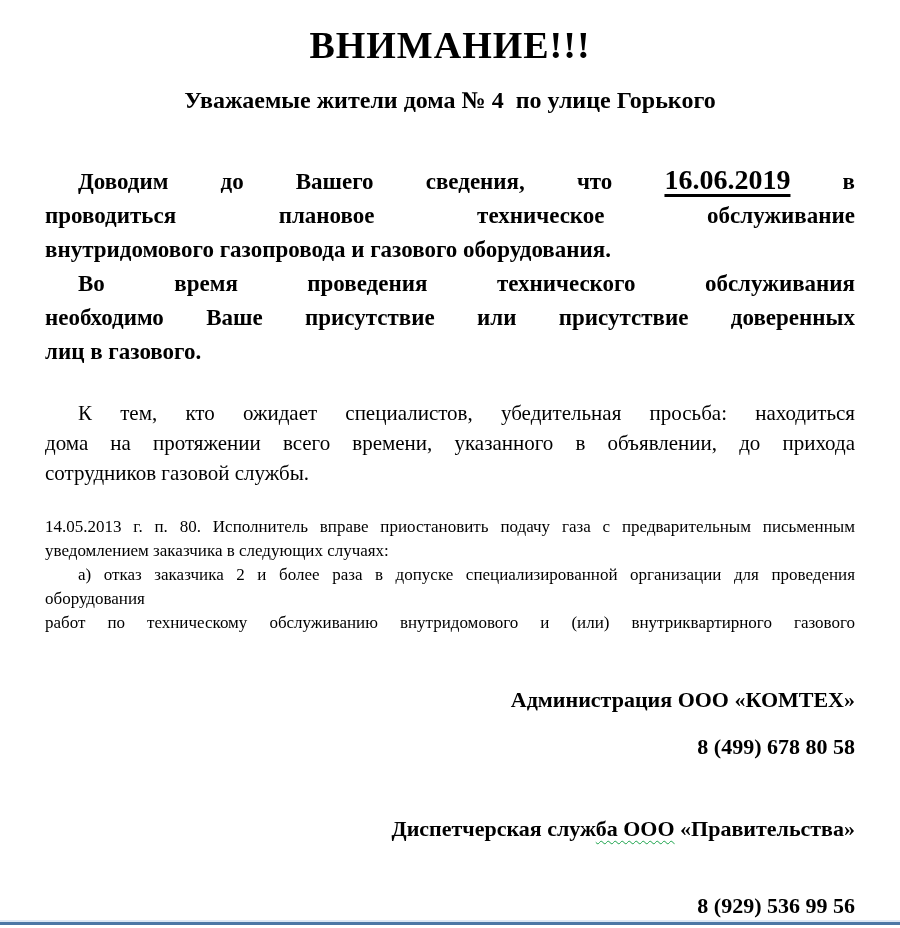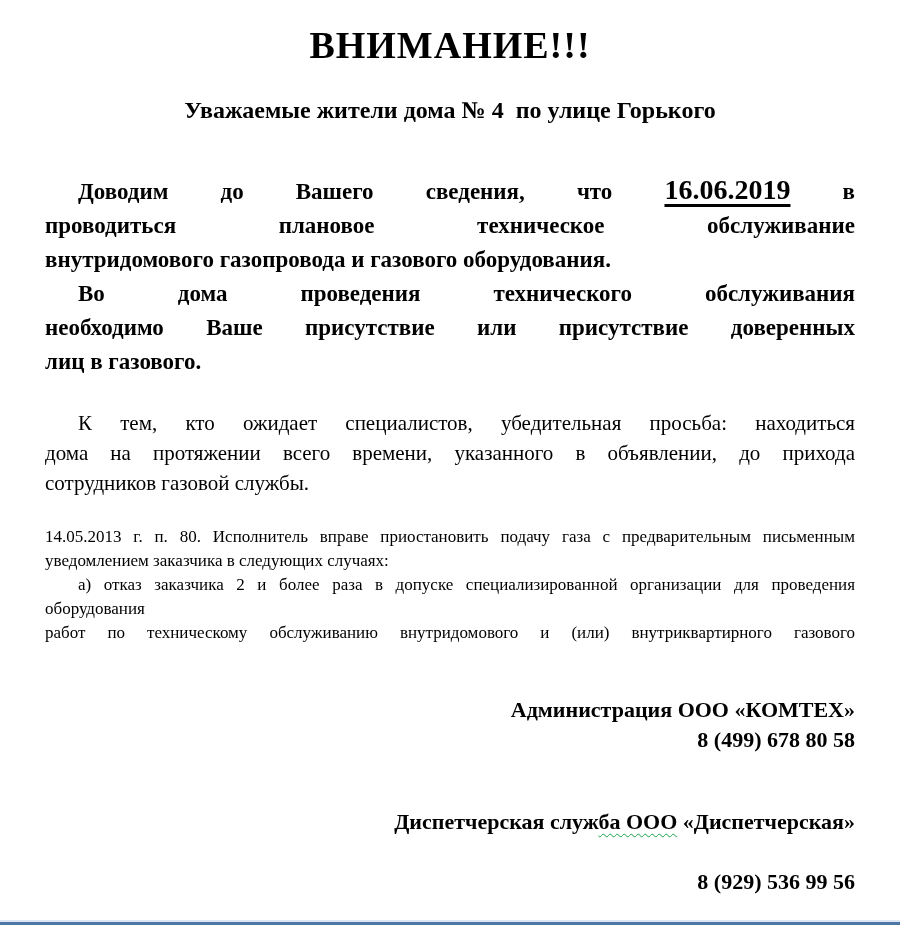--- a/index.html
+++ b/index.html
@@ -28,21 +28,21 @@
     font-weight: bold;
     font-size: 38px;
     line-height: 46px;
     letter-spacing: 1px;
   }
   .subtitle {
     text-align: center;
     font-weight: bold;
     font-size: 24px;
     line-height: 30px;
-    margin-top: 27px;
+    margin-top: 17px;
     white-space: pre-wrap;
   }
   .paragraphs { margin-top: 48px; }
   .para .line {
     text-align: justify;
     text-align-last: justify;
     white-space: pre-wrap;
   }
   .para .line.last { text-align-last: left; }
   .para .line.indent { text-indent: 33px; }
@@ -59,21 +59,21 @@
     text-decoration-thickness: 2.5px;
     text-underline-offset: 5px;
     text-decoration-skip-ink: none;
   }
   .contacts {
     margin-top: 50px;
     text-align: right;
     font-weight: bold;
     font-size: 22px;
   }
-  .contacts .cline { line-height: 30px; white-space: pre-wrap; }
+  .contacts .cline { line-height: 30px; white-space: pre-wrap; margin-top: 17px; }
   .contact-block.dispatch { margin-top: 22px; }
   .wavy {
     text-decoration: underline;
     text-decoration-style: wavy;
     text-decoration-color: var(--spellcheck_green);
     text-decoration-thickness: 1px;
     text-underline-offset: 4px;
     text-decoration-skip-ink: none;
   }
   .bottom-bar {
@@ -95,21 +95,21 @@
 
   <div class="subtitle" data-name="notice-subtitle">Уважаемые жители дома № 4  по улице Горького</div>
 
   <div class="paragraphs" data-name="body-paragraphs">
       <div class="para bold" data-name="notice-intro">
         <div class="line indent" data-name="notice-intro-line"><span data-name="paragraph-text">Доводим до Вашего сведения, что </span><span data-name="highlighted-underlined-text" class="hl">16.06.2019</span><span data-name="paragraph-text"> в</span></div>
         <div class="line" data-name="notice-intro-line"><span data-name="paragraph-text">проводиться плановое техническое обслуживание</span></div>
         <div class="line last" data-name="notice-intro-line"><span data-name="paragraph-text">внутридомового газопровода и газового оборудования.</span></div>
       </div>
       <div class="para bold" data-name="presence-note">
-        <div class="line indent" data-name="presence-note-line"><span data-name="paragraph-text">Во дома проведения технического обслуживания</span></div>
+        <div class="line indent" data-name="presence-note-line"><span data-name="paragraph-text">Во время проведения технического обслуживания</span></div>
         <div class="line" data-name="presence-note-line"><span data-name="paragraph-text">необходимо Ваше присутствие или присутствие доверенных</span></div>
         <div class="line last" data-name="presence-note-line"><span data-name="paragraph-text">лиц в газового.</span></div>
       </div>
       <div class="para regular" data-name="request-note">
         <div class="line indent" data-name="request-note-line"><span data-name="paragraph-text">К тем, кто ожидает специалистов, убедительная просьба: находиться</span></div>
         <div class="line" data-name="request-note-line"><span data-name="paragraph-text">дома на протяжении всего времени, указанного в объявлении, до прихода</span></div>
         <div class="line last" data-name="request-note-line"><span data-name="paragraph-text">сотрудников газовой службы.</span></div>
       </div>
       <div class="para small" data-name="legal-note">
         <div class="line" data-name="legal-note-line"><span data-name="paragraph-text">14.05.2013 г. п. 80. Исполнитель вправе приостановить подачу газа с предварительным письменным</span></div>
@@ -122,21 +122,21 @@
       </div>
     </div>
 
   <div class="contacts" data-name="contacts-section">
     <div class="contact-block admin" data-name="admin-contact-block">
       <div class="cline" data-name="admin-org-name">Администрация ООО «КОМТЕХ»</div>
       <div class="cline" data-name="admin-phone">8 (499) 678 80 58</div>
     </div>
     <div class="contact-block dispatch" data-name="dispatch-contact-block">
       <div class="cline" data-name="dispatch-org-name">
-        <span data-name="dispatch-org-text">Диспетчерская служ</span><span class="wavy" data-name="dispatch-org-spellcheck-text">ба ООО</span><span data-name="dispatch-org-text-suffix"> «Диспетчерская»</span>
+        <span data-name="dispatch-org-text">Диспетчерская служ</span><span class="wavy" data-name="dispatch-org-spellcheck-text">ба ООО</span><span data-name="dispatch-org-text-suffix"> «Правительства»</span>
       </div>
       <div class="cline" data-name="dispatch-phone-1">8 (929) 536 99 56</div>
 
     </div>
   </div>
 
 </div>
 
 <div class="bottom-bar" data-name="window-bottom-edge"></div>
 

